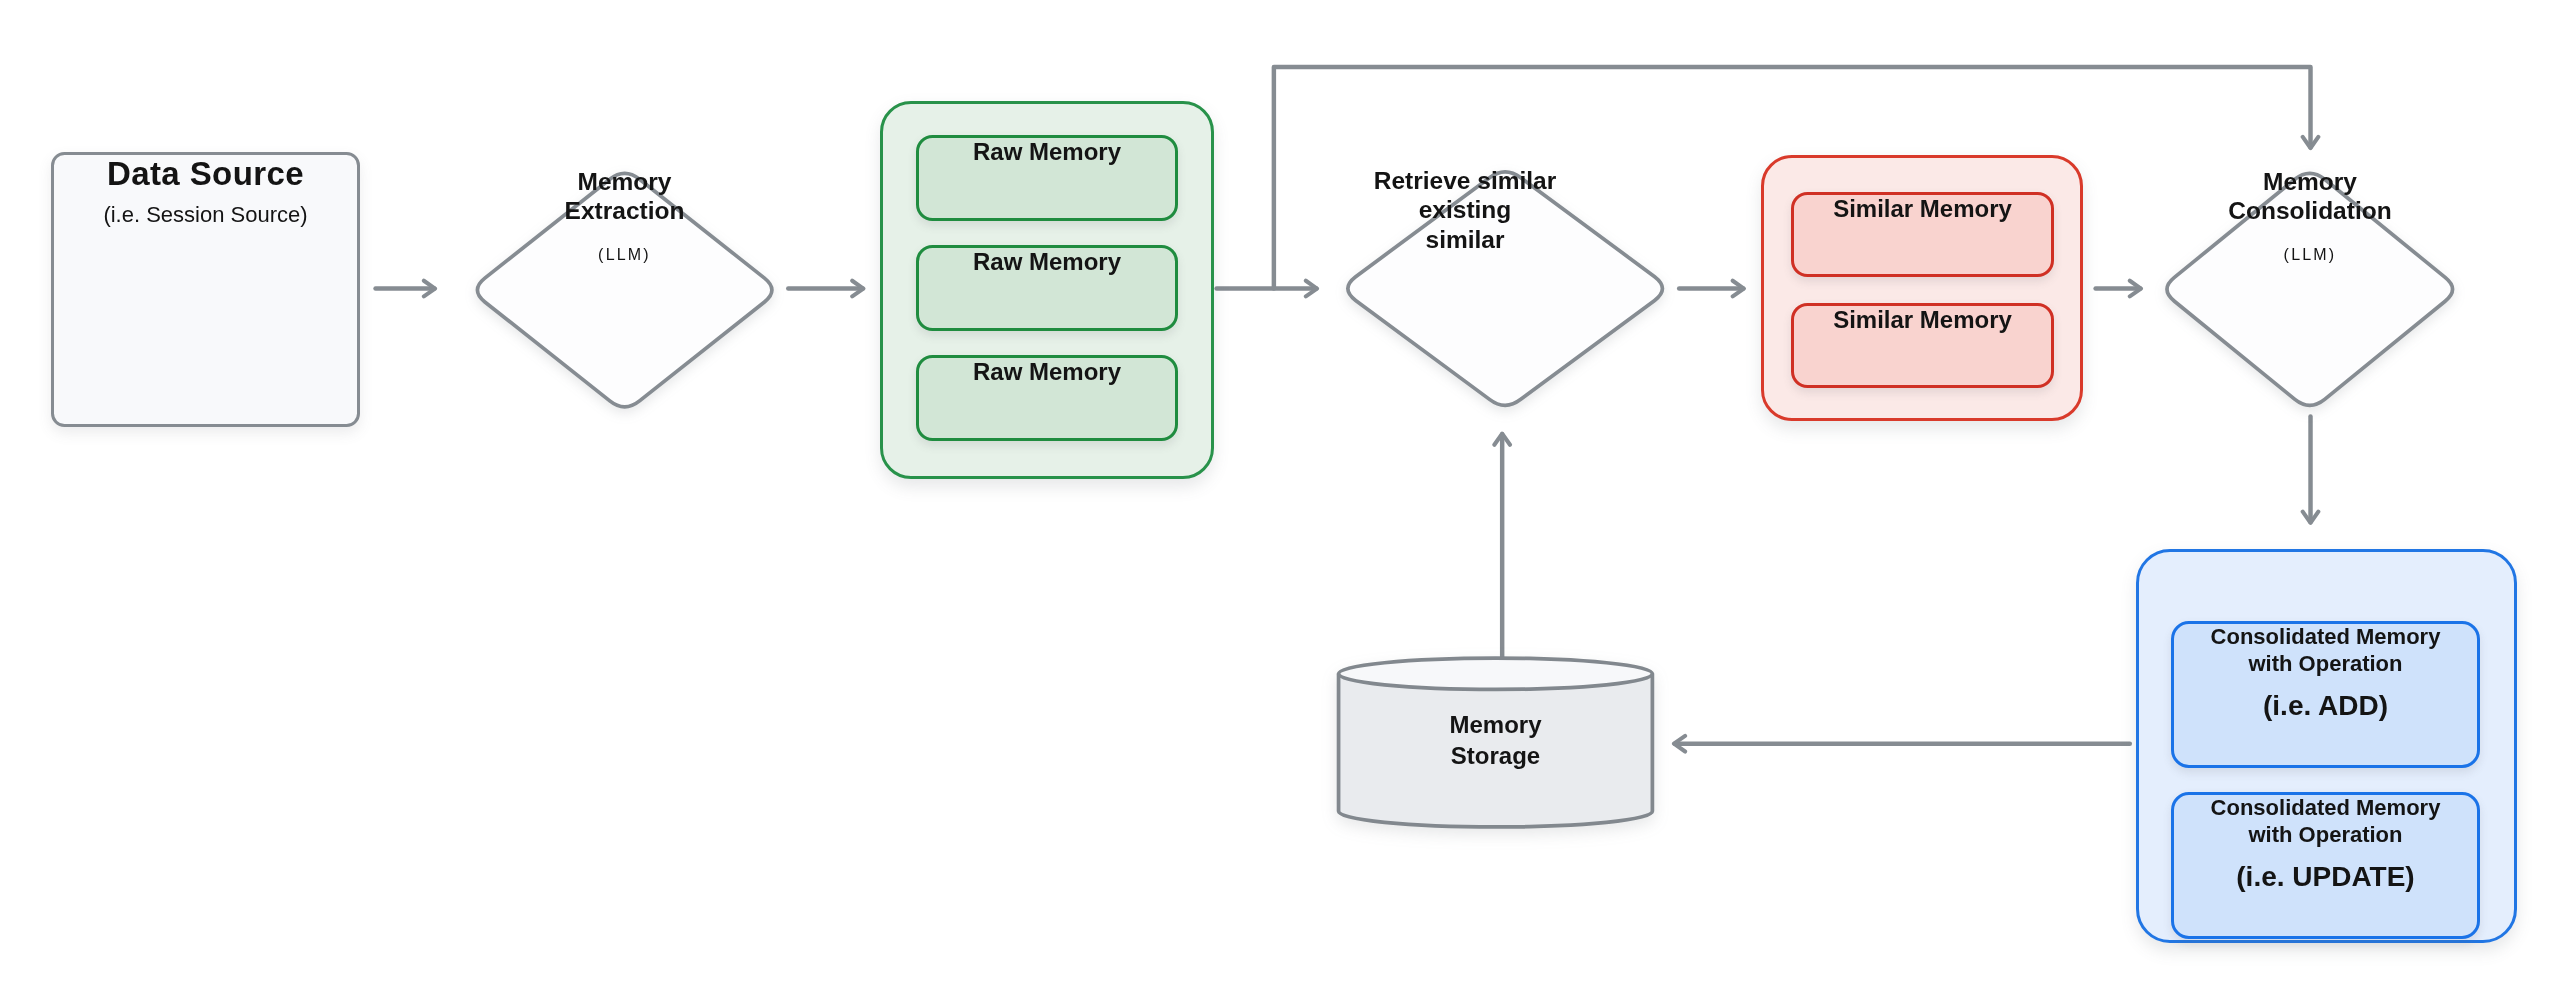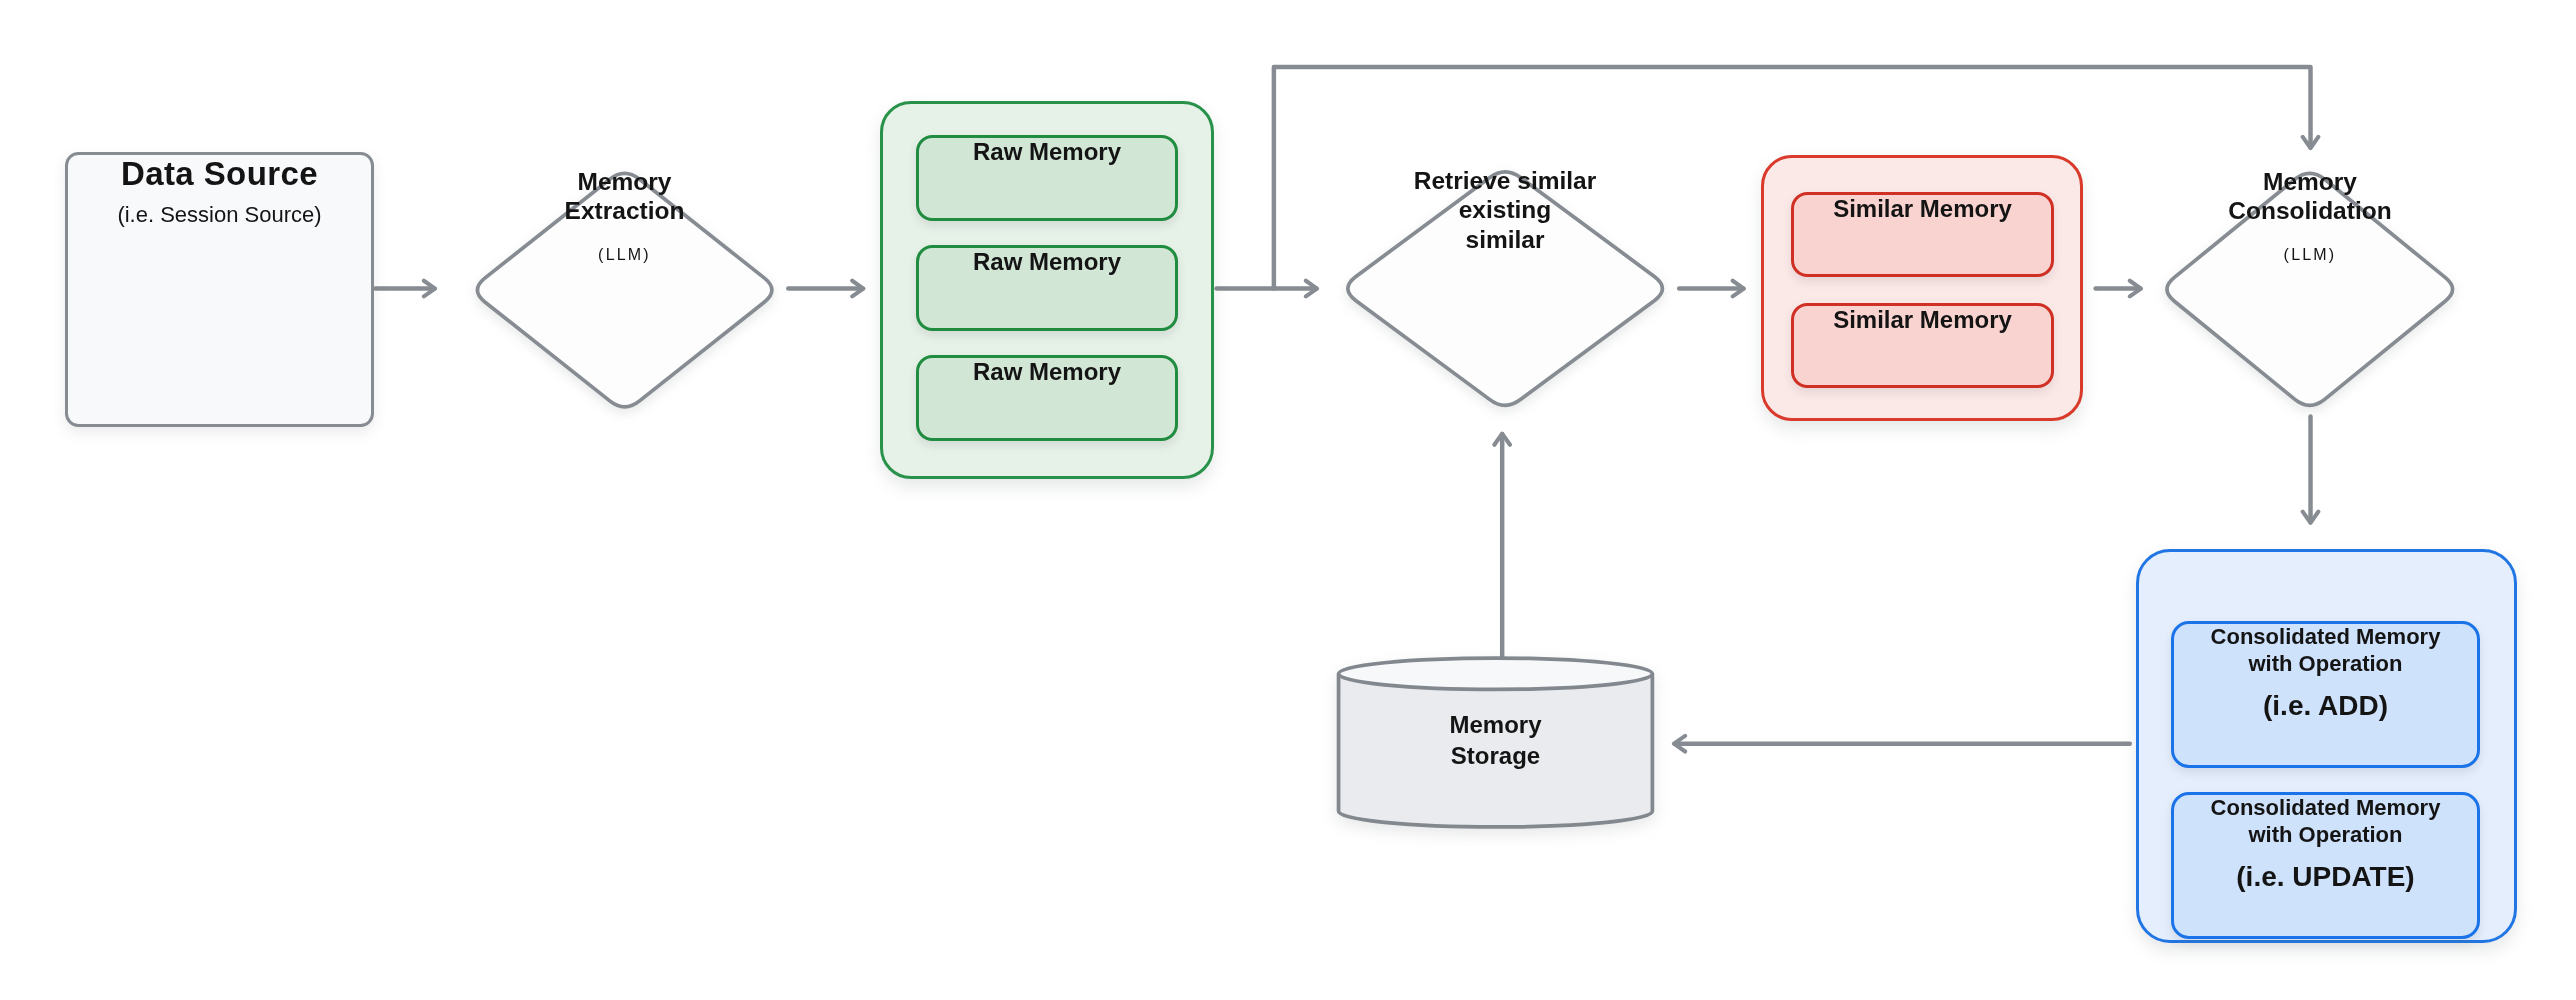--- a/index.html
+++ b/index.html
@@ -61,21 +61,21 @@
       <path d="M1800,906 L1800,1091 A211,21 0 0 0 2222,1091 L2222,906 A211,21 0 0 0 1800,906 Z" fill="#e9ebee" stroke="none"></path>
       <path d="M1800,906 L1800,1091 A211,21 0 0 0 2222,1091 L2222,906" fill="none" stroke="#82888e" stroke-width="5"></path>
       <ellipse cx="2011" cy="906" rx="211" ry="21" fill="#f7f8fa" stroke="#82888e" stroke-width="5"></ellipse>
     </g>
 
     <path class="diamond" d="M860,241 L1028,374 Q1048,390 1028,406 L860,539 Q840,555 820,539 L652,406 Q632,390 652,374 L820,241 Q840,225 860,241 Z"></path>
     <path class="diamond" d="M2045,239 L2225,372 Q2246,388 2225,404 L2045,537 Q2024,553 2003,537 L1823,404 Q1802,388 1823,372 L2003,239 Q2024,223 2045,239 Z"></path>
     <path class="diamond" d="M3126,241 L3288,373 Q3308,389 3288,405 L3126,537 Q3106,553 3086,537 L2924,405 Q2904,389 2924,373 L3086,241 Q3106,225 3126,241 Z"></path>
   </svg>
 
-  <div class="abs center ds-box" style="left:65px;top:152px;width:309px;height:275px;">
+  <div class="abs center ds-box" style="left:51px;top:152px;width:309px;height:275px;">
     <div class="ds-title">Data Source</div>
     <div class="ds-sub">(i.e. Session Source)</div>
   </div>
 
   <div class="abs center dm-label" style="left:470px;top:167px;width:309px;height:245px;">
     <div class="dm-title">
       <div>Memory</div>
       <div>Extraction</div>
     </div>
     <div class="dm-sub">(LLM)</div>
@@ -85,21 +85,21 @@
   <div class="abs center g-box" style="left:916px;top:135px;width:262px;height:86px;">
     <div>Raw Memory</div>
   </div>
   <div class="abs center g-box" style="left:916px;top:245px;width:262px;height:86px;">
     <div>Raw Memory</div>
   </div>
   <div class="abs center g-box" style="left:916px;top:355px;width:262px;height:86px;">
     <div>Raw Memory</div>
   </div>
 
-  <div class="abs center dm-label" style="left:1340px;top:166px;width:330px;height:245px;">
+  <div class="abs center dm-label" style="left:1300px;top:166px;width:330px;height:245px;">
     <div class="dm-title">
       <div>Retrieve similar</div>
       <div>existing</div>
       <div>similar</div>
     </div>
   </div>
 
   <div class="abs r-cont" style="left:1761px;top:155px;width:322px;height:266px;"></div>
   <div class="abs center r-box" style="left:1791px;top:192px;width:263px;height:85px;">
     <div>Similar Memory</div>

